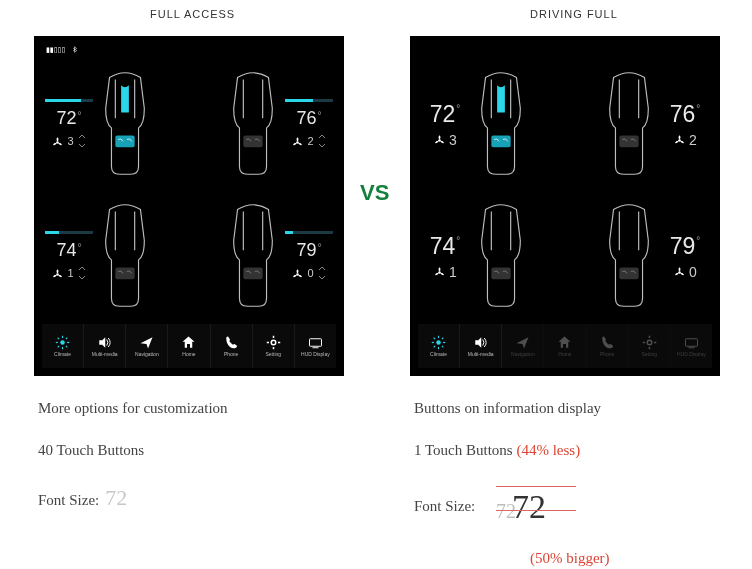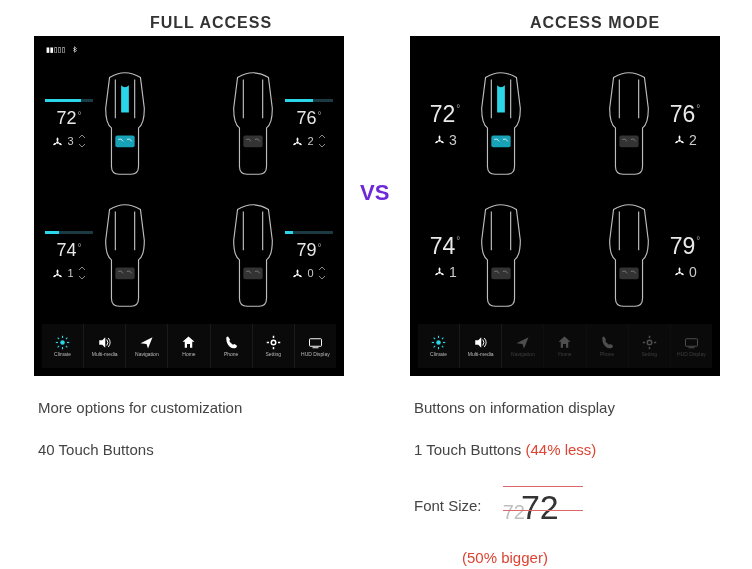--- a/index.html
+++ b/index.html
@@ -1,19 +1,19 @@
 <!DOCTYPE html>
 <html><head>
 <meta charset="utf-8">
 <style>
 * { margin:0; padding:0; box-sizing:border-box; }
 body { font-family: "Helvetica Neue", Arial, sans-serif; background:#fff; width:752px; height:569px; position:relative; color:#444; }
-.hdr { position:absolute; top:14px; font-size:16px; font-weight:700; letter-spacing:1px; color:#333; }
+.hdr { position:absolute; top:8px; font-size:11px; font-weight:400; letter-spacing:1px; color:#333; }
 .hdr.left { left:150px; } .hdr.right { left:530px; }
-.vs { position:absolute; left:360px; top:180px; font-size:22px; font-weight:600; color:#6d28d9; }
+.vs { position:absolute; left:360px; top:180px; font-size:22px; font-weight:600; color:#15803d; }
 .panel { position:absolute; top:36px; width:310px; height:340px; background:#000; padding:8px; color:#fff; }
 .panel.left { left:34px; } .panel.right { left:410px; }
 .statusbar { height:12px; font-size:7px; color:#fff; display:flex; align-items:center; gap:3px; padding:0 4px; }
 .grid { display:grid; grid-template-columns:1fr 1fr; grid-template-rows:1fr 1fr; height:260px; gap:4px; margin-top:4px; }
 .zone { display:flex; align-items:center; }
 .zone.rev { flex-direction:row-reverse; }
 .seat { width:58px; height:112px; position:relative; }
 .seat svg { width:100%; height:100%; }
 .info { display:flex; flex-direction:column; align-items:center; gap:4px; width:54px; }
 .bar { width:48px; height:3px; background:#1b3a44; position:relative; margin-bottom:2px; }
@@ -31,33 +31,33 @@
 .navbar { position:absolute; bottom:8px; left:8px; right:8px; height:44px; background:#0a0a0a; display:flex; }
 .navitem { flex:1; display:flex; flex-direction:column; align-items:center; justify-content:center; gap:1px; border-right:1px solid #1a1a1a; }
 .navitem:last-child { border-right:none; }
 .navitem.dim { opacity:0.28; }
 .navitem.active .navicon { color:#2bd6e8; }
 .navicon { width:15px; height:15px; color:#fff; }
 .navlabel { font-size:5px; color:#bbb; }
 .notes { position:absolute; font-size:15px; color:#444; line-height:1.6; }
 .notes.left { left:38px; top:396px; width:300px; }
 .notes.right { left:414px; top:396px; width:310px; }
-.notes p { margin-bottom:18px; }
+.notes p { margin-bottom:18px;font-family:Liberation Serif, serif; }
 .red { color:#d43; }
 .fontdemo1 { font-size:22px; color:#c8c8c8; font-weight:300; margin-left:6px; }
 .fontbox { display:inline-block; position:relative; margin-left:17px; vertical-align:middle; }
 .fontbox .small { font-size:20px; color:#bfbfbf; font-weight:300; }
 .fontbox .big { font-size:34px; color:#333; font-weight:300; margin-left:-4px; }
 .fontbox .guide { position:absolute; border-top:1px solid #d66; width:80px; }
 </style>
 </head>
 <body>
 
 <div class="hdr left">FULL ACCESS</div>
-<div class="hdr right">ACCESS MODE</div>
+<div class="hdr right">DRIVING FULL</div>
 <div class="vs">VS</div>
 
 <div class="panel left">
   <div class="statusbar">
     <span>▮▮▯▯▯</span>
     <span><svg viewBox="0 0 10 10">
           <path d="M1 4 Q5 0 9 4 M2.5 6 Q5 3.5 7.5 6 M5 8 L5 8" stroke="#fff" stroke-width="1" fill="none"></path>
           <circle cx="5" cy="8" r="0.8" fill="#fff"></circle>
         </svg></span>
     <span><svg viewBox="0 0 10 10" width="7" height="7">
@@ -484,26 +484,27 @@
             <line x1="6" y1="17" x2="14" y2="17"></line>
           </svg></span>
         <span class="navlabel">HUD Display</span>
       </div>
     </div>
 </div>
 
 <div class="notes left">
   <p>More options for customization</p>
   <p>40 Touch Buttons</p>
+  <p><span>Font Size:</span><span class="fontdemo1">72</span></p>
 </div>
 <div class="notes right">
   <p>Buttons on information display</p>
   <p><span>1 Touch Buttons </span><span class="red">(44% less)</span></p>
   <p>
     <span>Font Size:</span>
     <span class="fontbox">
       <span class="guide" style="top:6px;left:0"></span>
       <span class="guide" style="top:30px;left:0"></span>
       <span class="small">72</span><span class="big">72</span>
     </span>
   </p>
-  <p class="red" style="margin-left:48px;margin-top:-6px">(50% bigger)</p>
+  <p class="red" style="margin-left:116px;margin-top:-6px">(50% bigger)</p>
 </div>
 
 </body></html>

